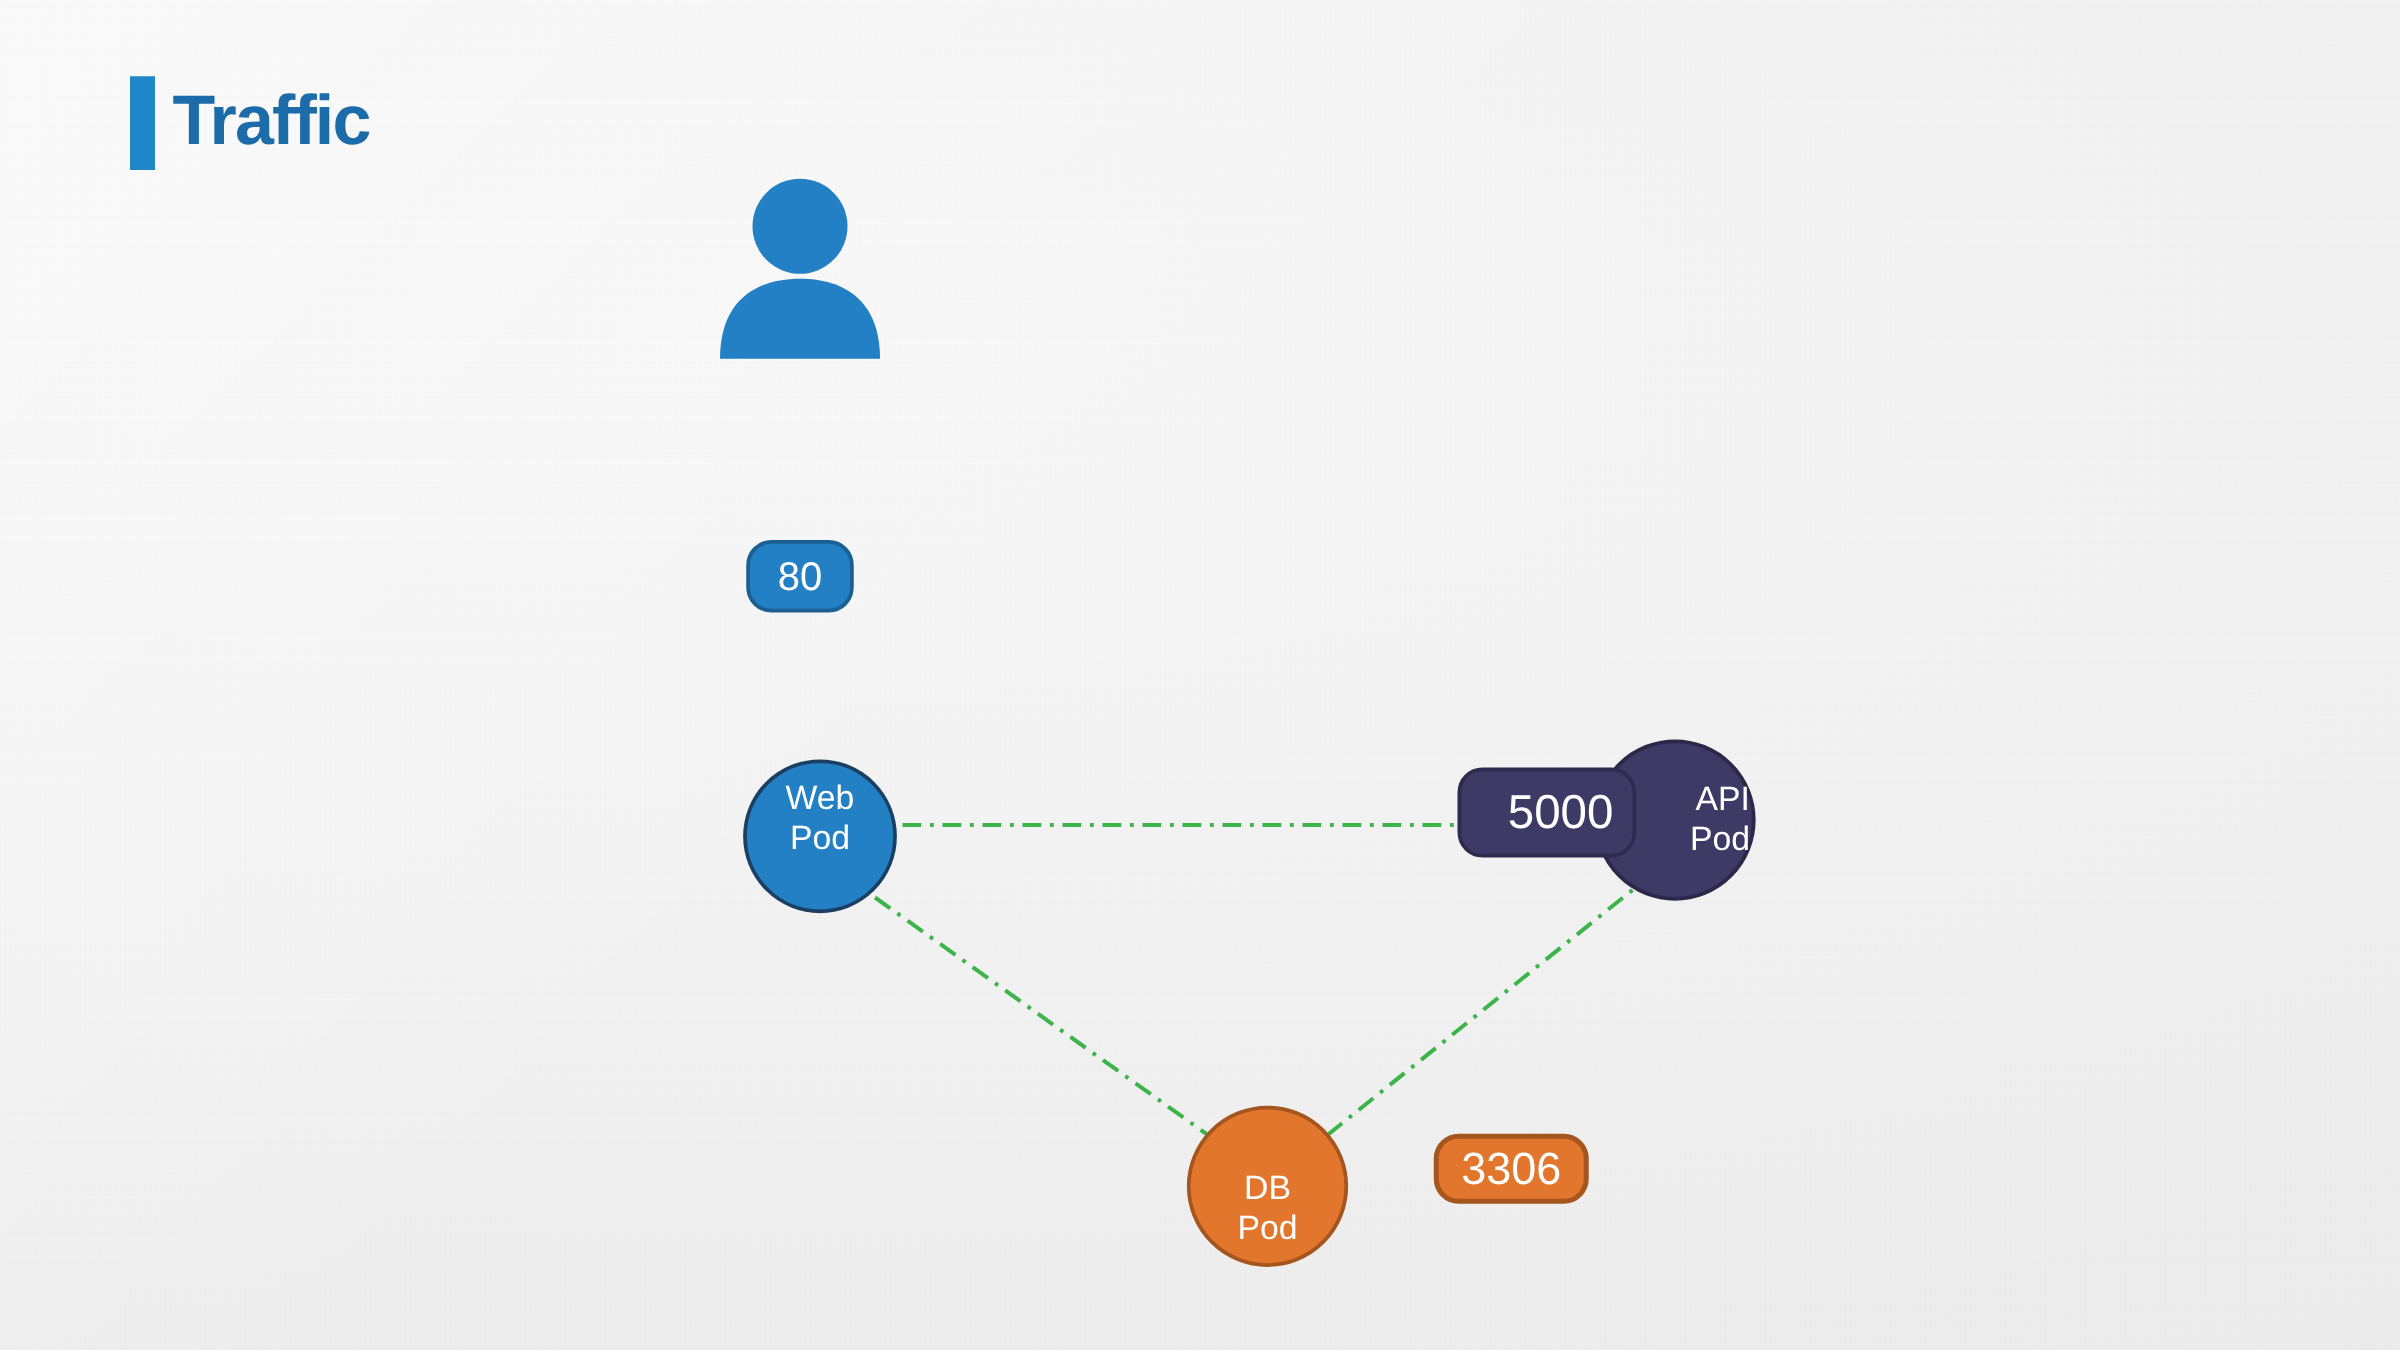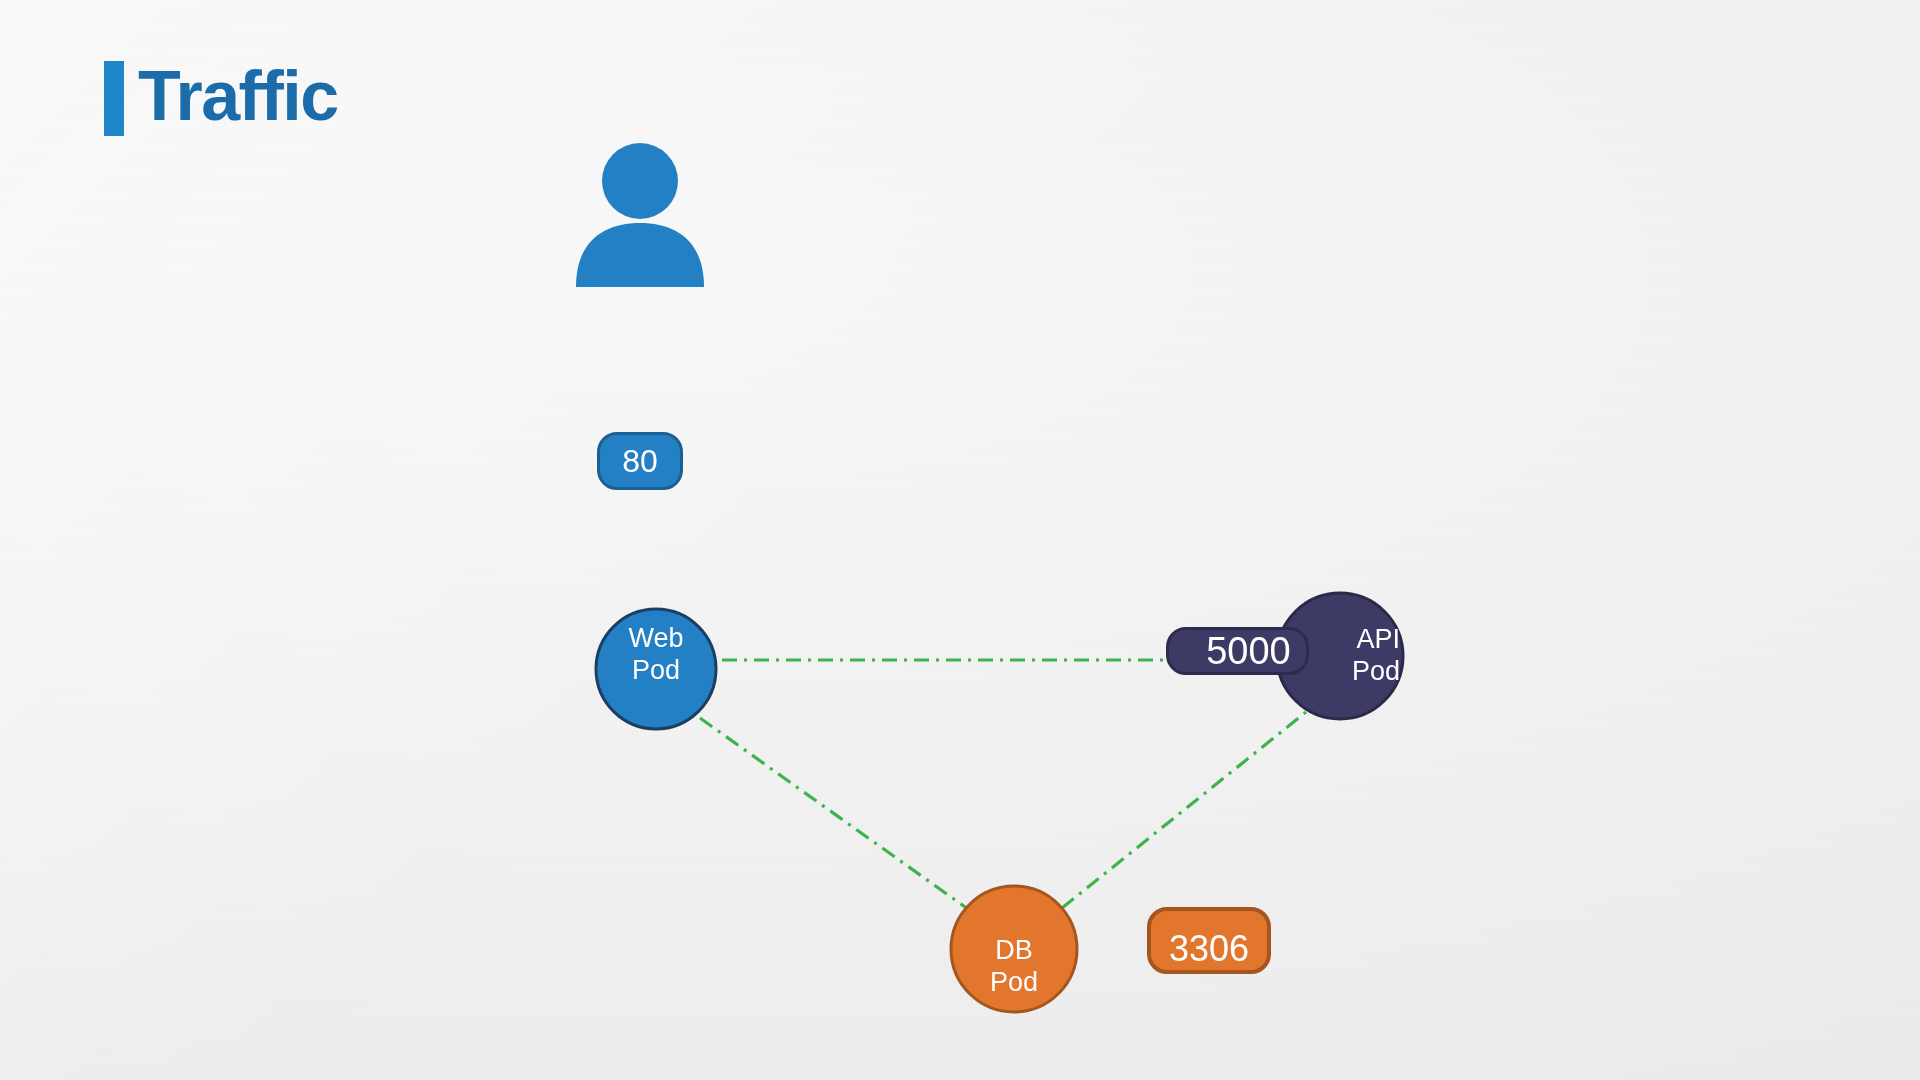--- a/index.html
+++ b/index.html
@@ -42,21 +42,21 @@
   }
   #title-accent {
     width: 20px;
     height: 75px;
     background: #1f86c8;
     margin-right: 14px;
     margin-top: 6px;
     flex: 0 0 auto;
   }
   #title-text {
-    font-size: 70px;
+    font-size: 56px;
     font-weight: bold;
     color: #1b6ca8;
     letter-spacing: -1.5px;
     line-height: 1;
     white-space: nowrap;
   }
 
   
   #diagram {
     position: absolute;
@@ -88,34 +88,33 @@
     border-radius: 20px;
   }
   #badge-80 {
     left: 597px; top: 432px;
     width: 86px; height: 58px;
     background: #2380c4;
     border: 3px solid #1b5f93;
     font-size: 32px;
   }
   #badge-5000 {
-    left: 1166px; top: 627px;
-    width: 143px; height: 48px;
+    left: 1166px; top: 614px;
+    width: 143px; height: 72px;
     background: #3e3a66;
     border: 3px solid #2e2b4f;
     font-size: 38px;
     padding-left: 22px;
   }
   #badge-3306 {
     left: 1147px; top: 907px;
-    width: 124px; height: 67px;
+    width: 124px; height: 56px;
     background: #e2762c;
     border: 4px solid #a5551e;
     font-size: 36px;
-    align-items: flex-end;
   }
 </style>
 </head>
 <body>
 
 <div id="slide">
 
   <div id="grain"></div>
 
   <div id="title-block">

